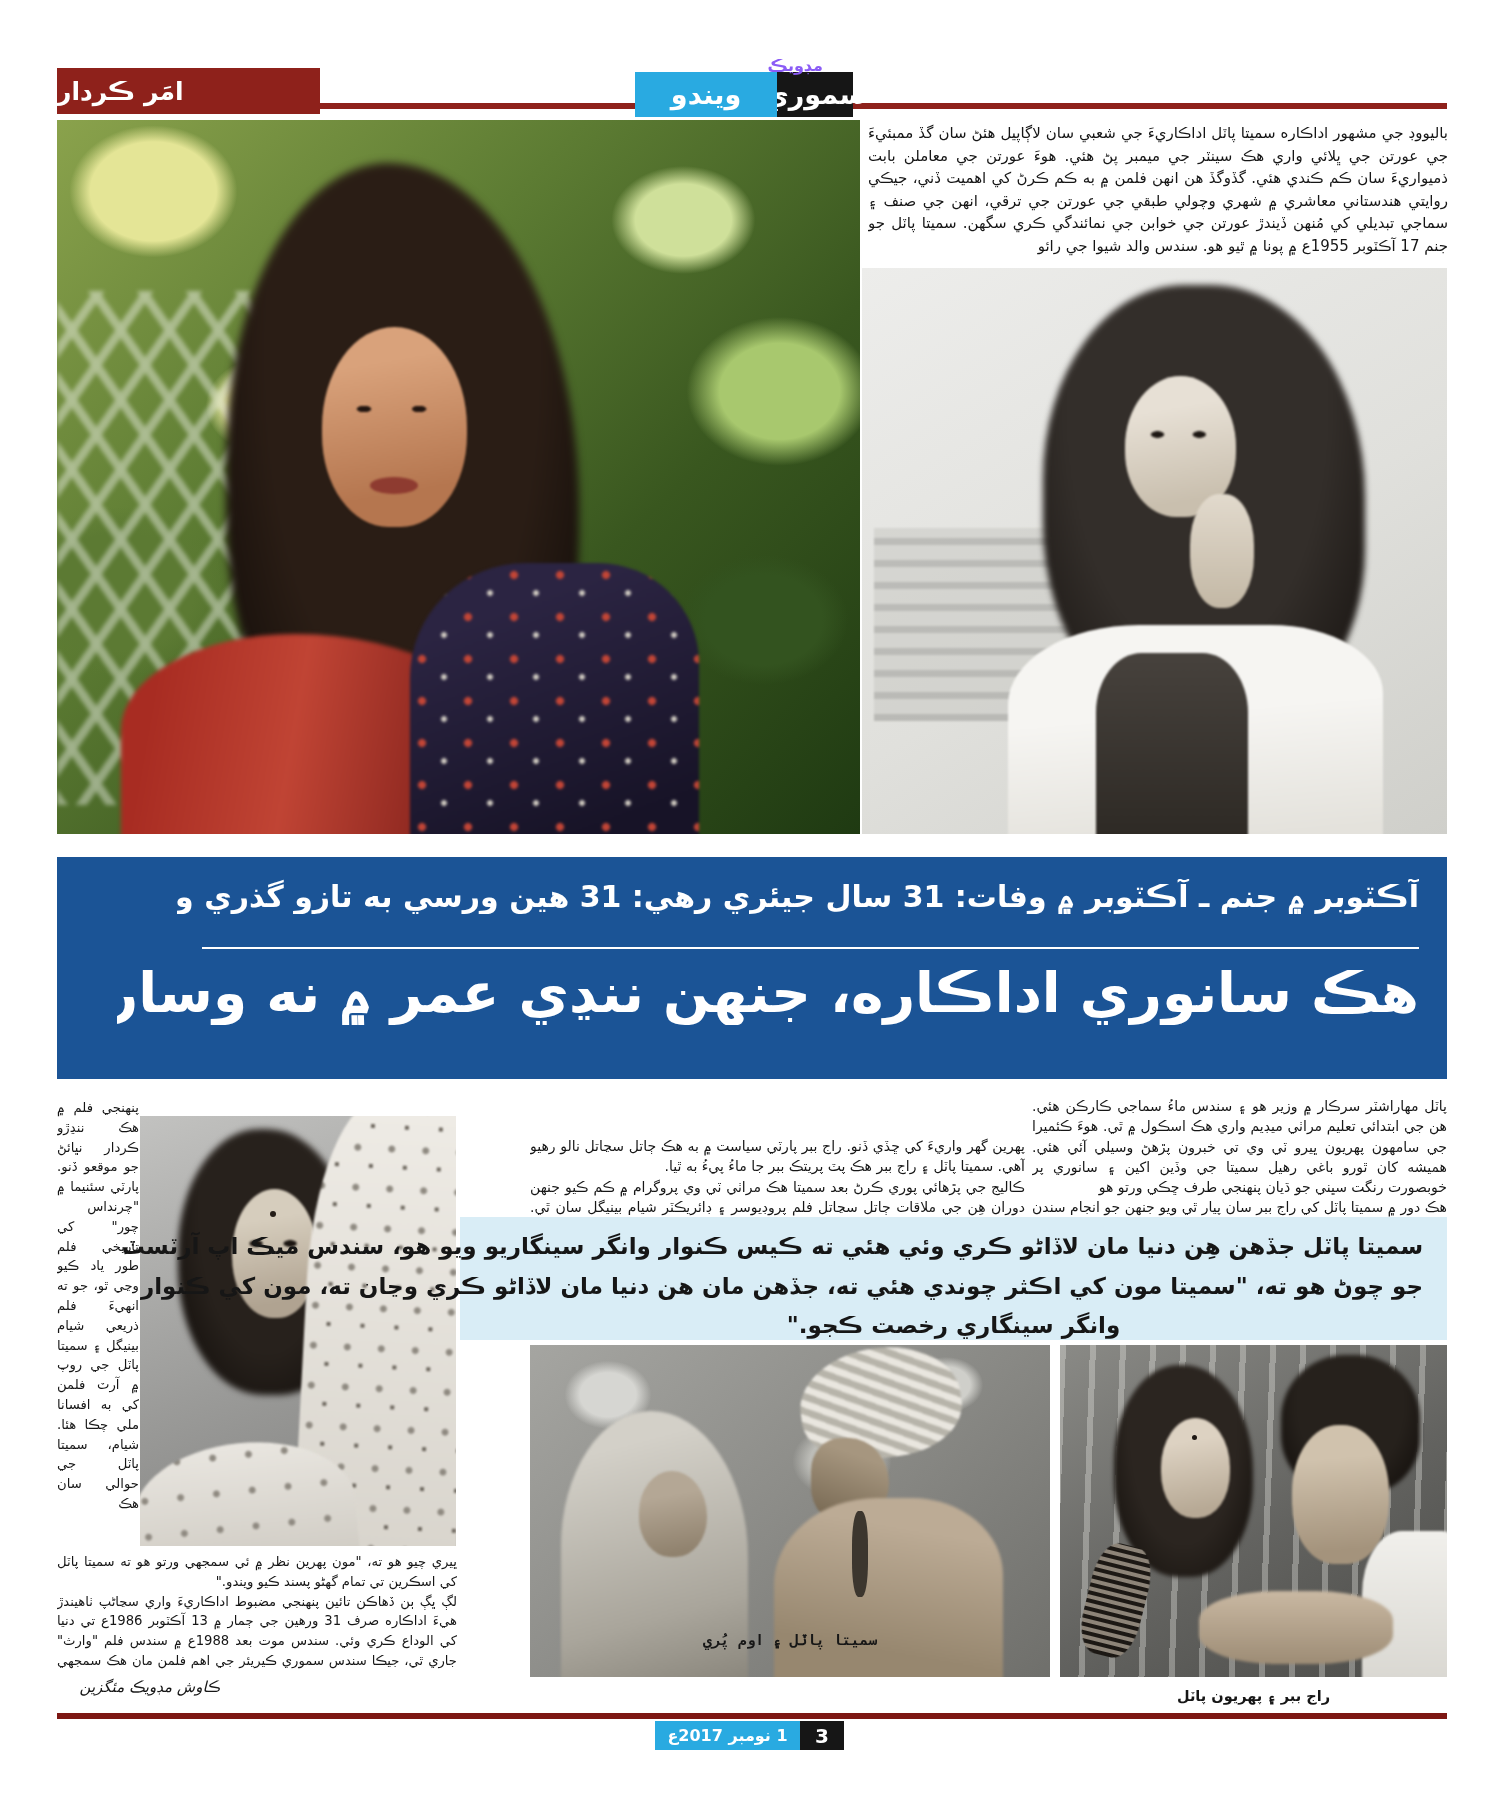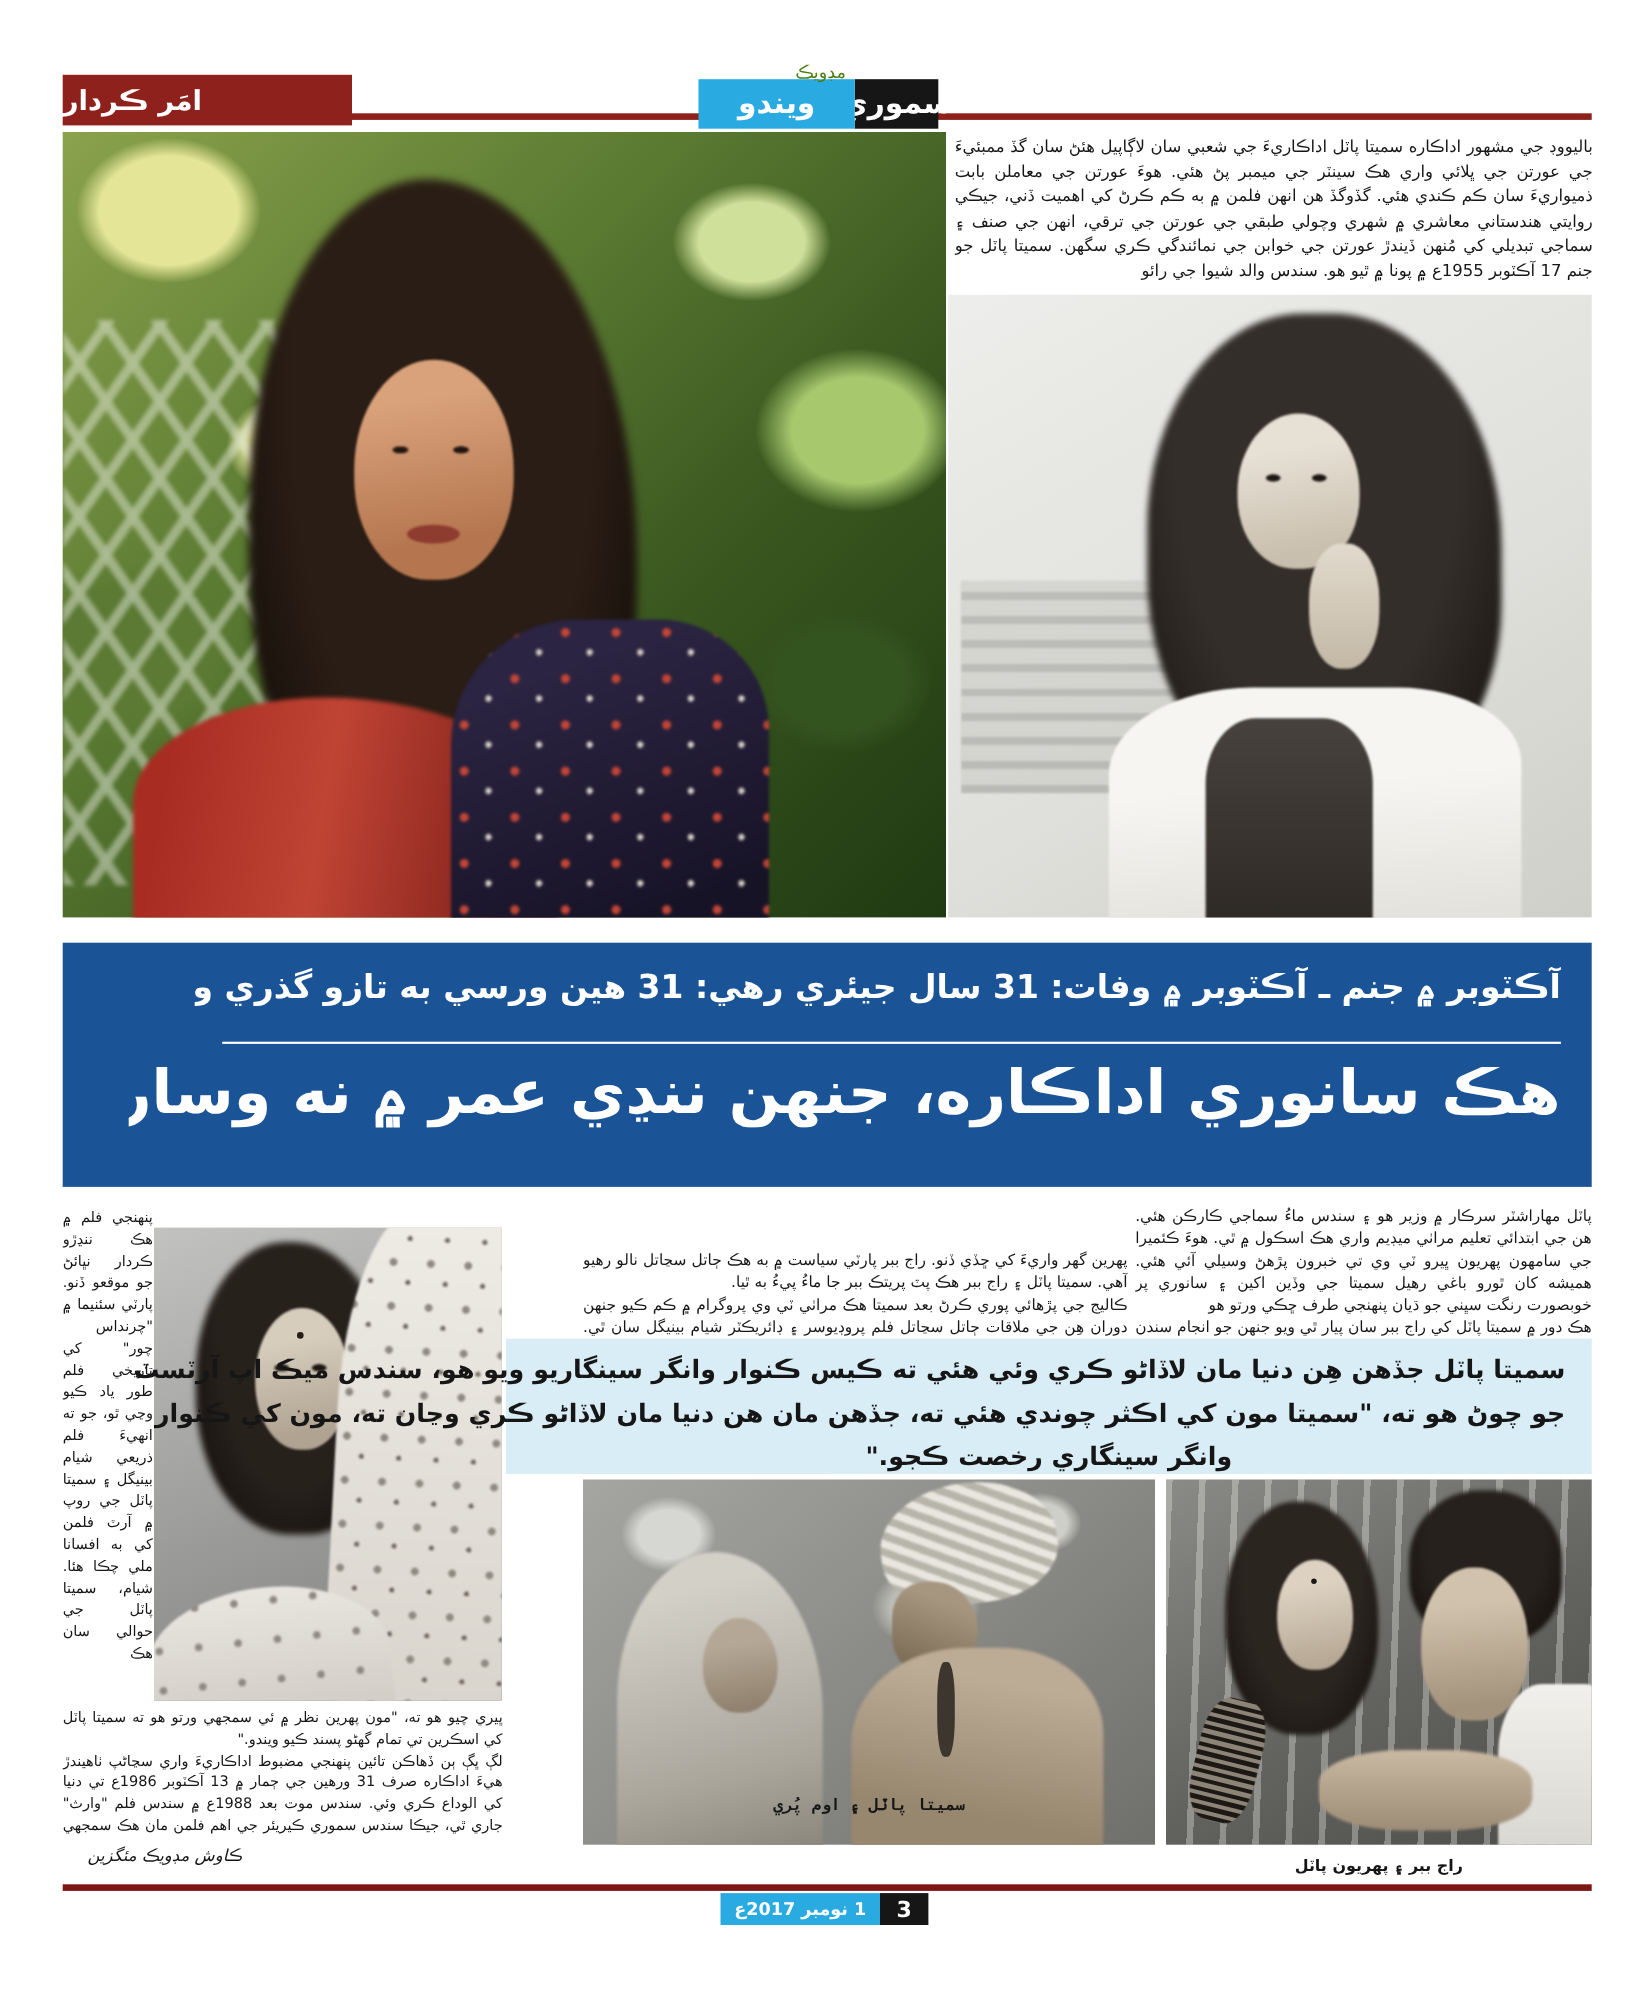--- a/index.html
+++ b/index.html
@@ -26,21 +26,21 @@
   </div>
   <div class="abs maroon" style="left:320px;top:103px;width:1127px;height:6px;"></div>
 
   <div class="abs" style="left:635px;top:56px;width:220px;height:62px;">
     <div class="abs wht rtl" style="left:142px;top:16px;width:76px;height:45px;background:#161616;display:flex;align-items:center;justify-content:center;font-size:27px;font-weight:bold;">
       <span>سموري</span>
     </div>
     <div class="abs wht rtl" style="left:0;top:16px;width:142px;height:45px;background:#29aae1;display:flex;align-items:center;justify-content:center;font-size:27px;font-weight:bold;">
       <span>ويندو</span>
     </div>
-    <div class="abs rtl" style="left:88px;top:0;width:100px;text-align:left;color:#4d7c0f;font-size:16px;font-weight:normal;z-index:3;">مڊويڪ</div>
+    <div class="abs rtl" style="left:88px;top:0;width:100px;text-align:right;color:#8b5cf6;font-size:16px;font-weight:bold;z-index:3;">مڊويڪ</div>
   </div>
 
   <div class="abs photo" style="left:57px;top:120px;width:803px;height:714px;
               background:
                 radial-gradient(ellipse 140px 110px at 12% 10%, #e4e596 0 45%, transparent 60%),
                 radial-gradient(ellipse 120px 90px at 78% 14%, #cfe09a 0 40%, transparent 60%),
                 radial-gradient(ellipse 150px 120px at 90% 38%, #a8c86e 0 40%, transparent 62%),
                 radial-gradient(ellipse 100px 80px at 26% 40%, #e9e9a0 0 40%, transparent 60%),
                 radial-gradient(ellipse 160px 130px at 8% 66%, #5c7a33 0 45%, transparent 65%),
                 radial-gradient(ellipse 130px 100px at 88% 70%, #33531f 0 45%, transparent 65%),

